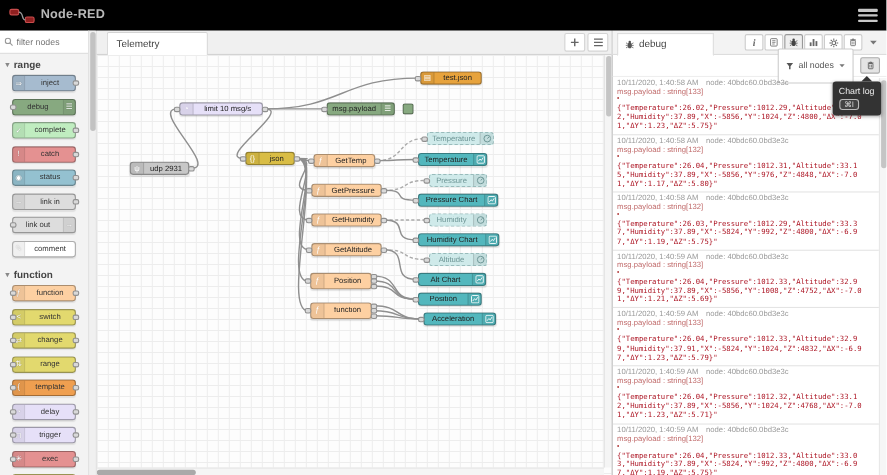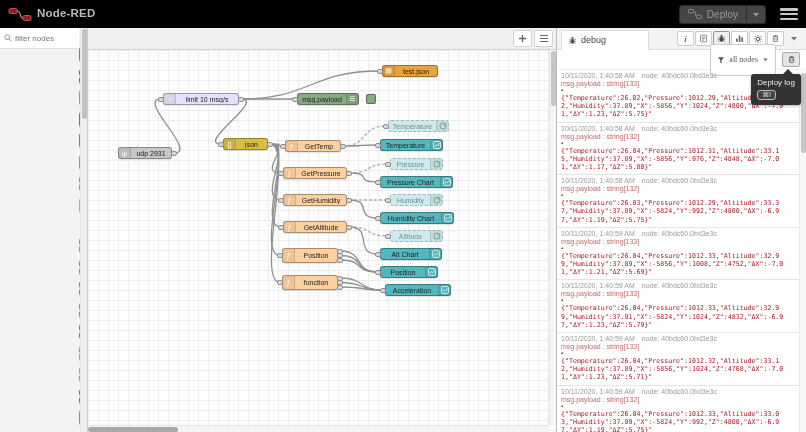--- a/index.html
+++ b/index.html
@@ -14,21 +14,21 @@
   #deploy-btn { background:#454545; border:1px solid #2b2b2b; border-radius:3px; height:19px; display:flex; align-items:center; color:#999; font-size:10px; overflow:hidden; }
   #deploy-btn .dp-main { display:flex; align-items:center; gap:5px; padding:0 8px; }
   #deploy-btn .dp-caret { border-left:1px solid #2b2b2b; padding:0 5px; height:100%; display:flex; align-items:center; }
   #hamburger { width:18px; height:14px; display:flex; flex-direction:column; justify-content:space-between; padding:1px 0; }
   #hamburger span { display:block; height:2.5px; background:#c7c7c7; border-radius:1px; }
 
   
   #main { flex:1; display:flex; min-height:0; }
 
   
-  #palette { width:88px; flex:0 0 88px; border-right:1px solid #ccc; display:flex; flex-direction:row; background:#f3f3f3; position:relative; }
+  #palette { width:88px; flex:0 0 88px; border-right:1px solid #ccc; display:flex; flex-direction:column; background:#f3f3f3; position:relative; }
   #palette-search { height:21px; background:#fff; border-bottom:1px solid #ddd; display:flex; align-items:center; gap:3px; padding:0 4px; flex:0 0 21px; }
   #palette-search input { border:none; outline:none; width:60px; font-size:8px; color:#555; font-family:"Liberation Sans",sans-serif; background:transparent; }
   #palette-body { flex:1; overflow:hidden; position:relative; padding-right:7px; }
   #palette-scroll { position:absolute; right:0; top:0; bottom:0; width:7px; background:#f0f0f0; border-left:1px solid #e2e2e2; }
   #palette-scroll .thumb { position:absolute; top:1px; left:1px; width:5px; height:90px; background:#c2c2c2; border-radius:3px; }
   .pal-section-header { display:flex; align-items:center; gap:4px; padding:5px 4px 4px 5px; color:#444; font-size:9px; font-weight:bold; }
   .pal-caret { color:#888; font-size:7px; }
   .pal-item { position:relative; width:58px; height:15px; margin:0 auto 6.5px auto; border-radius:3px; border:1px solid rgba(0,0,0,.32); display:flex; align-items:center; font-size:7px; color:#333; box-shadow:0 1px 1px rgba(0,0,0,.08); }
   .pal-item .lab { flex:1; text-align:center; white-space:nowrap; overflow:hidden; }
   .pal-icon { width:11px; align-self:stretch; background:rgba(0,0,0,.06); display:flex; align-items:center; justify-content:center; color:#fff; font-size:7px; text-shadow:0 0 1px rgba(0,0,0,.4); }
@@ -65,21 +65,21 @@
 
   
   #debug-panel { width:250px; flex:0 0 250px; border-left:1px solid #bbb; display:flex; flex-direction:column; background:#fff; position:relative; }
   #debug-header { height:22px; background:#f3f3f3; border-bottom:1px solid #ddd; display:flex; align-items:center; flex:0 0 22px; }
   #debug-tab { height:21px; margin-left:4px; margin-top:1px; background:#fff; border:1px solid #ddd; border-bottom:1px solid #fff; width:88px; display:flex; align-items:center; gap:4px; padding:0 6px; font-size:9px; color:#444; position:relative; top:1px; }
   #debug-toolbar { margin-left:auto; display:flex; gap:1px; padding-right:4px; }
   .dbg-btn { width:17px; height:15px; background:#fff; border:1px solid #ccc; border-radius:2px; display:flex; align-items:center; justify-content:center; color:#666; font-size:9px; }
   .dbg-btn.active { background:#efefef; border-color:#999; }
   .dbg-btn.flat { border-color:transparent; background:transparent; }
   #debug-filter-row { height:20px; display:flex; justify-content:flex-end; align-items:center; gap:6px; padding:2px 6px; border-bottom:1px solid #eee; flex:0 0 20px; }
-  #filter-btn { height:32px; border:1px solid #ccc; border-radius:2px; background:#fff; display:flex; align-items:center; gap:4px; padding:0 6px; font-size:8px; color:#555;font-family:Liberation Serif, serif; }
+  #filter-btn { height:32px; border:1px solid #ccc; border-radius:2px; background:#fff; display:flex; align-items:center; gap:4px; padding:0 6px; font-size:8px; color:#555; }
   #clear-btn { width:18px; height:15px; background:#e4e4e4; border:1px solid #aaa; border-radius:2px; display:flex; align-items:center; justify-content:center; }
   #debug-msgs { flex:1; overflow:hidden; padding-right:7px; position:relative; }
   .msg { border-bottom:1px solid #e4e4e4; padding:2px 4px 3px 4px; }
   .msg-header { font-size:7px; color:#999; display:flex; gap:7px; white-space:nowrap; }
   .msg-meta { font-size:7px; color:#c06a6a; margin-top:1px; }
   .msg-caret { font-size:6px; color:#a92525; line-height:7px; display:block; }
   .msg-body { font-family:"DejaVu Sans Mono", monospace; font-size:6.6px; line-height:8.2px; color:#ad1625; word-break:break-all; white-space:pre-wrap; }
   #debug-scroll { position:absolute; right:0; top:43px; bottom:0; width:7px; background:#f6f6f6; border-left:1px solid #e8e8e8; }
   #debug-scroll .thumb { position:absolute; top:2px; left:1px; width:5px; height:80px; background:#c5c5c5; border-radius:3px; }
 
@@ -96,35 +96,20 @@
   <div id="header">
     <div id="logo">
       <svg width="24" height="15" viewBox="0 0 24 15">
         <rect x="1" y="1.5" width="8" height="5" rx="1.5" fill="#8f2020" stroke="#c94c4c" stroke-width="1"></rect>
         <rect x="15" y="8.5" width="8" height="5" rx="1.5" fill="#8f2020" stroke="#c94c4c" stroke-width="1"></rect>
         <path d="M9,4 C14,4 11,11 15,11" fill="none" stroke="#9a9a9a" stroke-width="1.2"></path>
       </svg>
       <span id="app-title">Node-RED</span>
     </div>
     <div id="header-right">
-      <div id="deploy-btn">
-        <span class="dp-main">
-          <svg width="14" height="10" viewBox="0 0 14 10">
-            <rect x="0.5" y="0.5" width="5" height="3.5" rx="1" fill="none" stroke="#8a8a8a"></rect>
-            <rect x="8.5" y="6" width="5" height="3.5" rx="1" fill="none" stroke="#8a8a8a"></rect>
-            <path d="M5.5,2.2 C9,2.2 6.5,7.8 8.5,7.8" fill="none" stroke="#8a8a8a"></path>
-          </svg>
-          <span>Deploy</span>
-        </span>
-        <span class="dp-caret">
-          <svg width="8" height="5" viewBox="0 0 8 5">
-              <path d="M1,1 L7,1 L4,4.5 Z" fill="#999"></path>
-            </svg>
-        </span>
-      </div>
       <div id="hamburger">
           <span></span>
           <span></span>
           <span></span>
         </div>
     </div>
   </div>
 
   <div id="main">
 
@@ -234,20 +219,21 @@
           </div>
           <div class="pal-item" style="background: rgb(226, 217, 110);"></div>
         </div>
       <div id="palette-scroll">
           <div class="thumb"></div>
         </div>
     </div>
 
     <div id="canvas-wrap">
       <div id="tabbar">
+        <div class="ws-tab">Telemetry</div>
         <div id="tabbar-buttons">
           <div class="tb-btn">
             <svg width="9" height="9" viewBox="0 0 9 9">
                 <path d="M4.5,1 V8 M1,4.5 H8" stroke="#666" stroke-width="1.3"></path>
               </svg>
           </div>
           <div class="tb-btn">
             <svg width="10" height="9" viewBox="0 0 10 9">
                 <path d="M1,1.5 H9 M1,4.5 H9 M1,7.5 H9" stroke="#666" stroke-width="1.2"></path>
               </svg>
@@ -526,21 +512,21 @@
         </div>
         <div id="clear-btn">
           <svg width="9" height="9" viewBox="0 0 12 12">
               <path d="M2.5,3 H9.5 M5,3 V2 H7 V3" fill="none" stroke="#555"></path>
               <rect x="3.2" y="3.6" width="5.6" height="6.4" rx="0.8" fill="none" stroke="#555"></rect>
               <path d="M5,5 V8.5 M7,5 V8.5" stroke="#555" stroke-width="0.8"></path>
             </svg>
         </div>
       </div>
       <div id="tooltip">
-        <div>Deploy log</div>
+        <div>Chart log</div>
         <span class="key">⌘l</span>
       </div>
       <div id="debug-msgs">
           <div class="msg">
             <div class="msg-header">
               <span>10/11/2020, 1:40:58 AM</span>
               <span>node: 40bdc60.0bd3e3c</span>
             </div>
             <div class="msg-meta">msg.payload : string[133]</div>
             <span class="msg-caret">▪</span>

